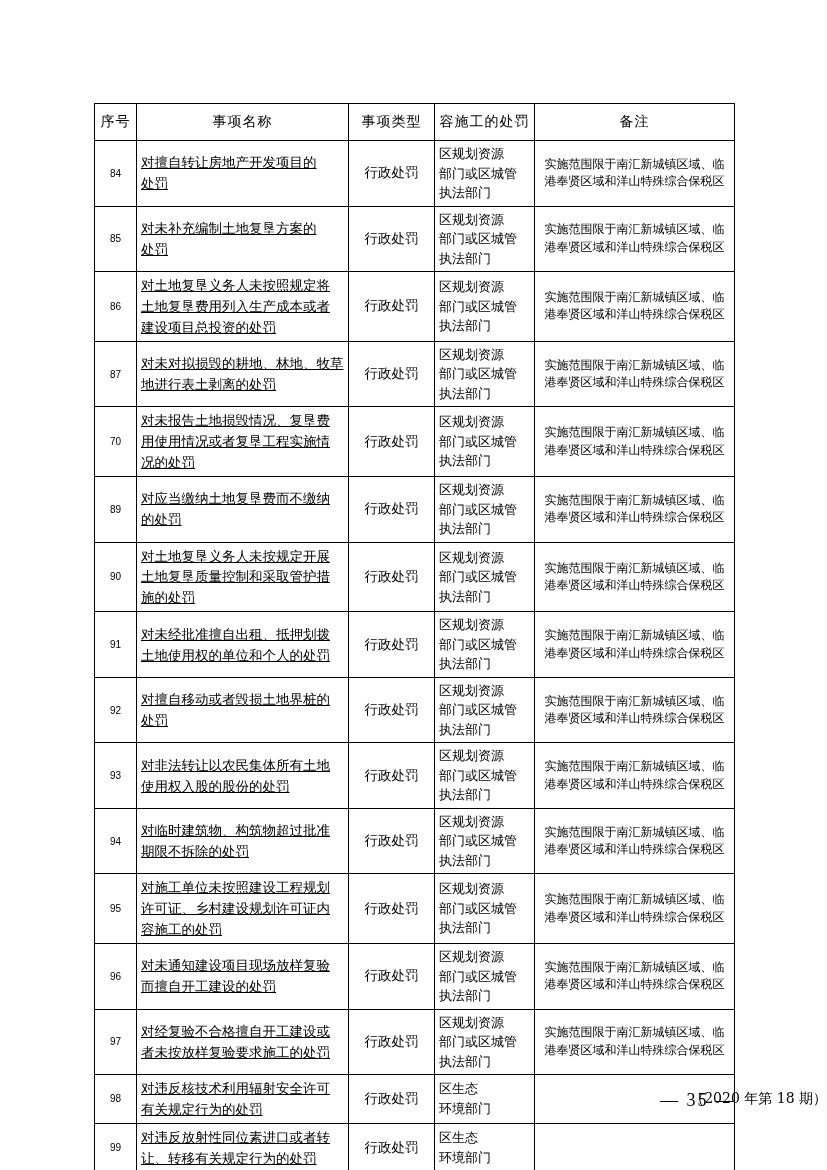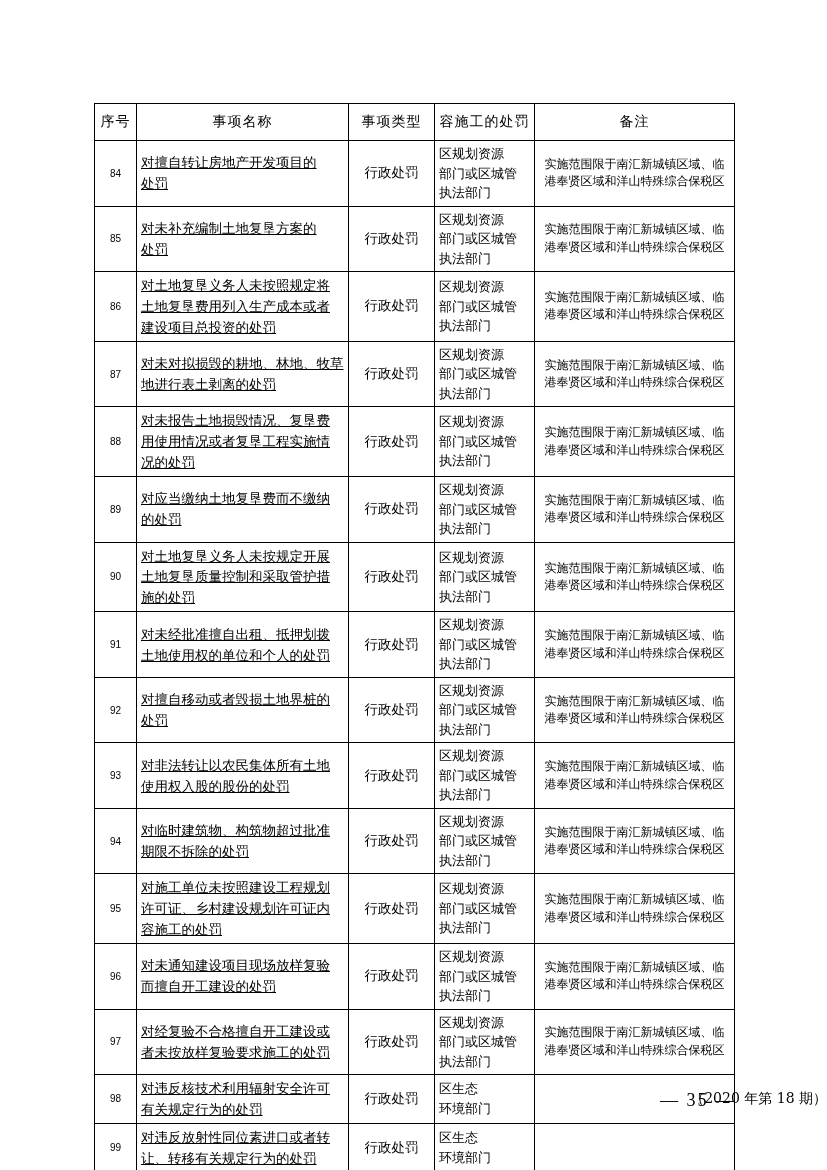--- a/index.html
+++ b/index.html
@@ -152,21 +152,21 @@
             <td class="cell-note">实施范围限于南汇新城镇区域、临港奉贤区域和洋山特殊综合保税区</td>
           </tr>
           <tr>
             <td class="cell-no">87</td>
             <td class="cell-name">对未对拟损毁的耕地、林地、牧草<br>地进行表土剥离的处罚</td>
             <td class="cell-type">行政处罚</td>
             <td class="cell-dept">区规划资源<br>部门或区城管<br>执法部门</td>
             <td class="cell-note">实施范围限于南汇新城镇区域、临港奉贤区域和洋山特殊综合保税区</td>
           </tr>
           <tr>
-            <td class="cell-no">88</td>
+            <td class="cell-no">70</td>
             <td class="cell-name">对未报告土地损毁情况、复垦费<br>用使用情况或者复垦工程实施情<br>况的处罚</td>
             <td class="cell-type">行政处罚</td>
             <td class="cell-dept">区规划资源<br>部门或区城管<br>执法部门</td>
             <td class="cell-note">实施范围限于南汇新城镇区域、临港奉贤区域和洋山特殊综合保税区</td>
           </tr>
           <tr>
             <td class="cell-no">89</td>
             <td class="cell-name">对应当缴纳土地复垦费而不缴纳<br>的处罚</td>
             <td class="cell-type">行政处罚</td>
             <td class="cell-dept">区规划资源<br>部门或区城管<br>执法部门</td>

